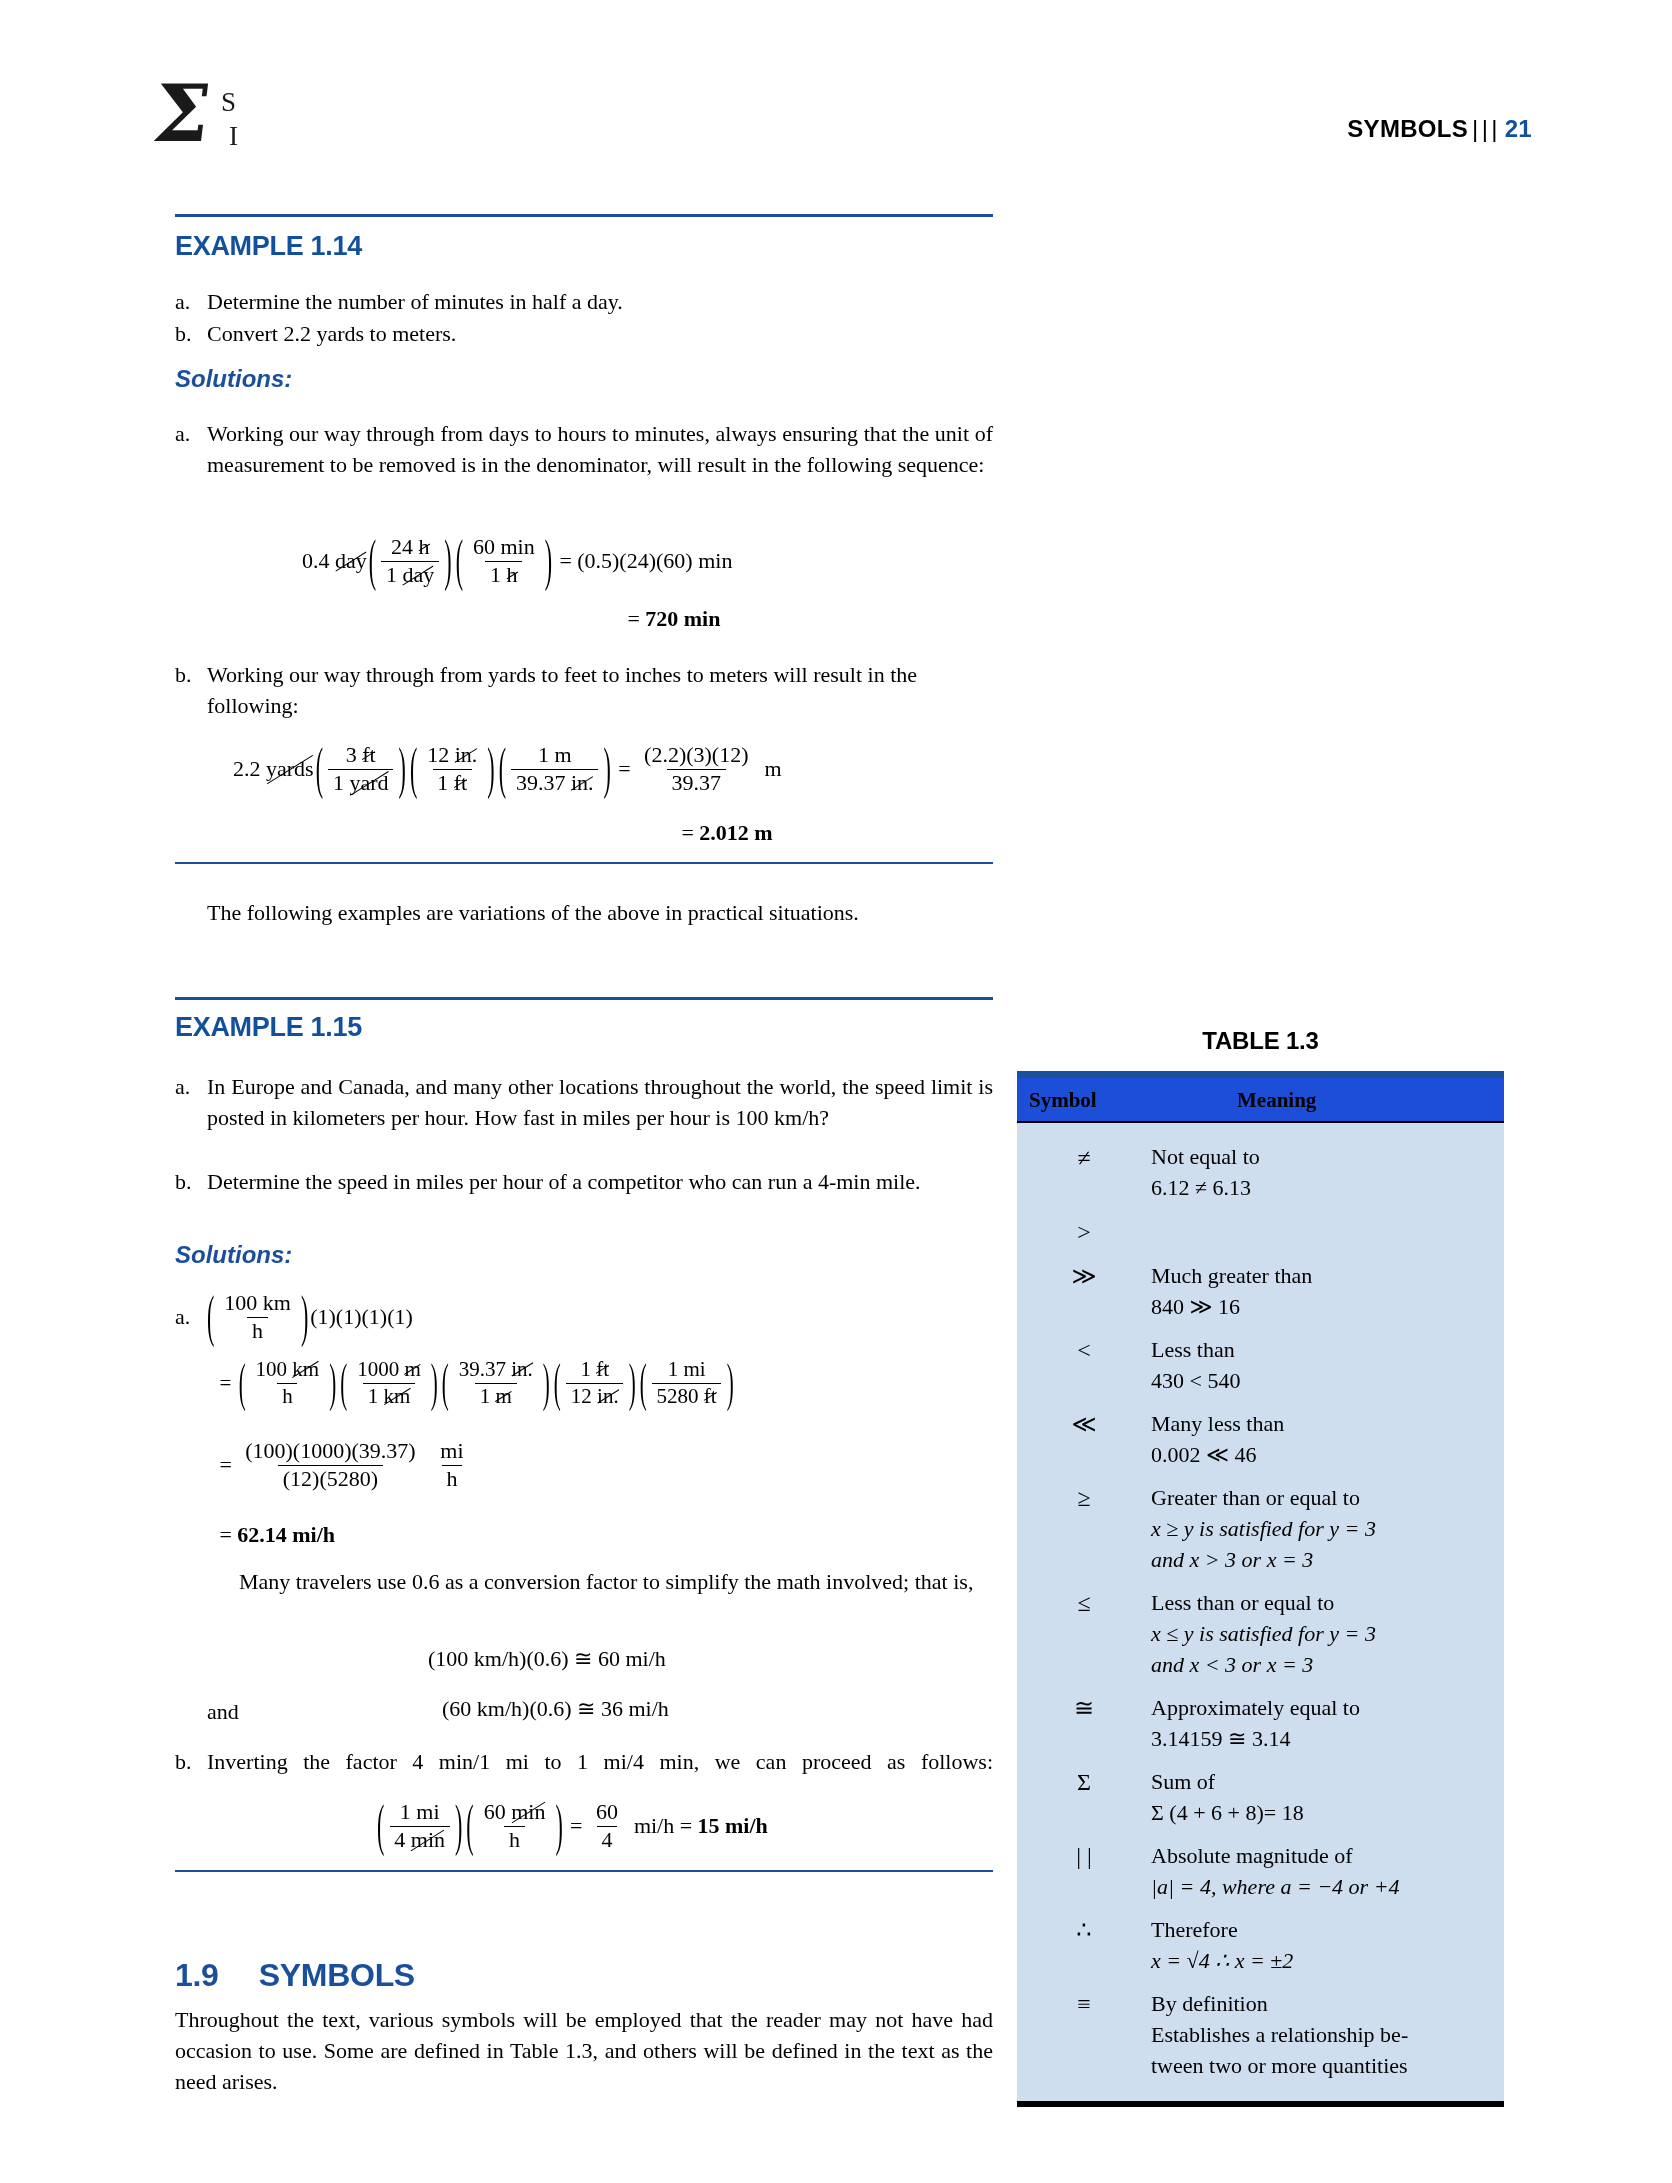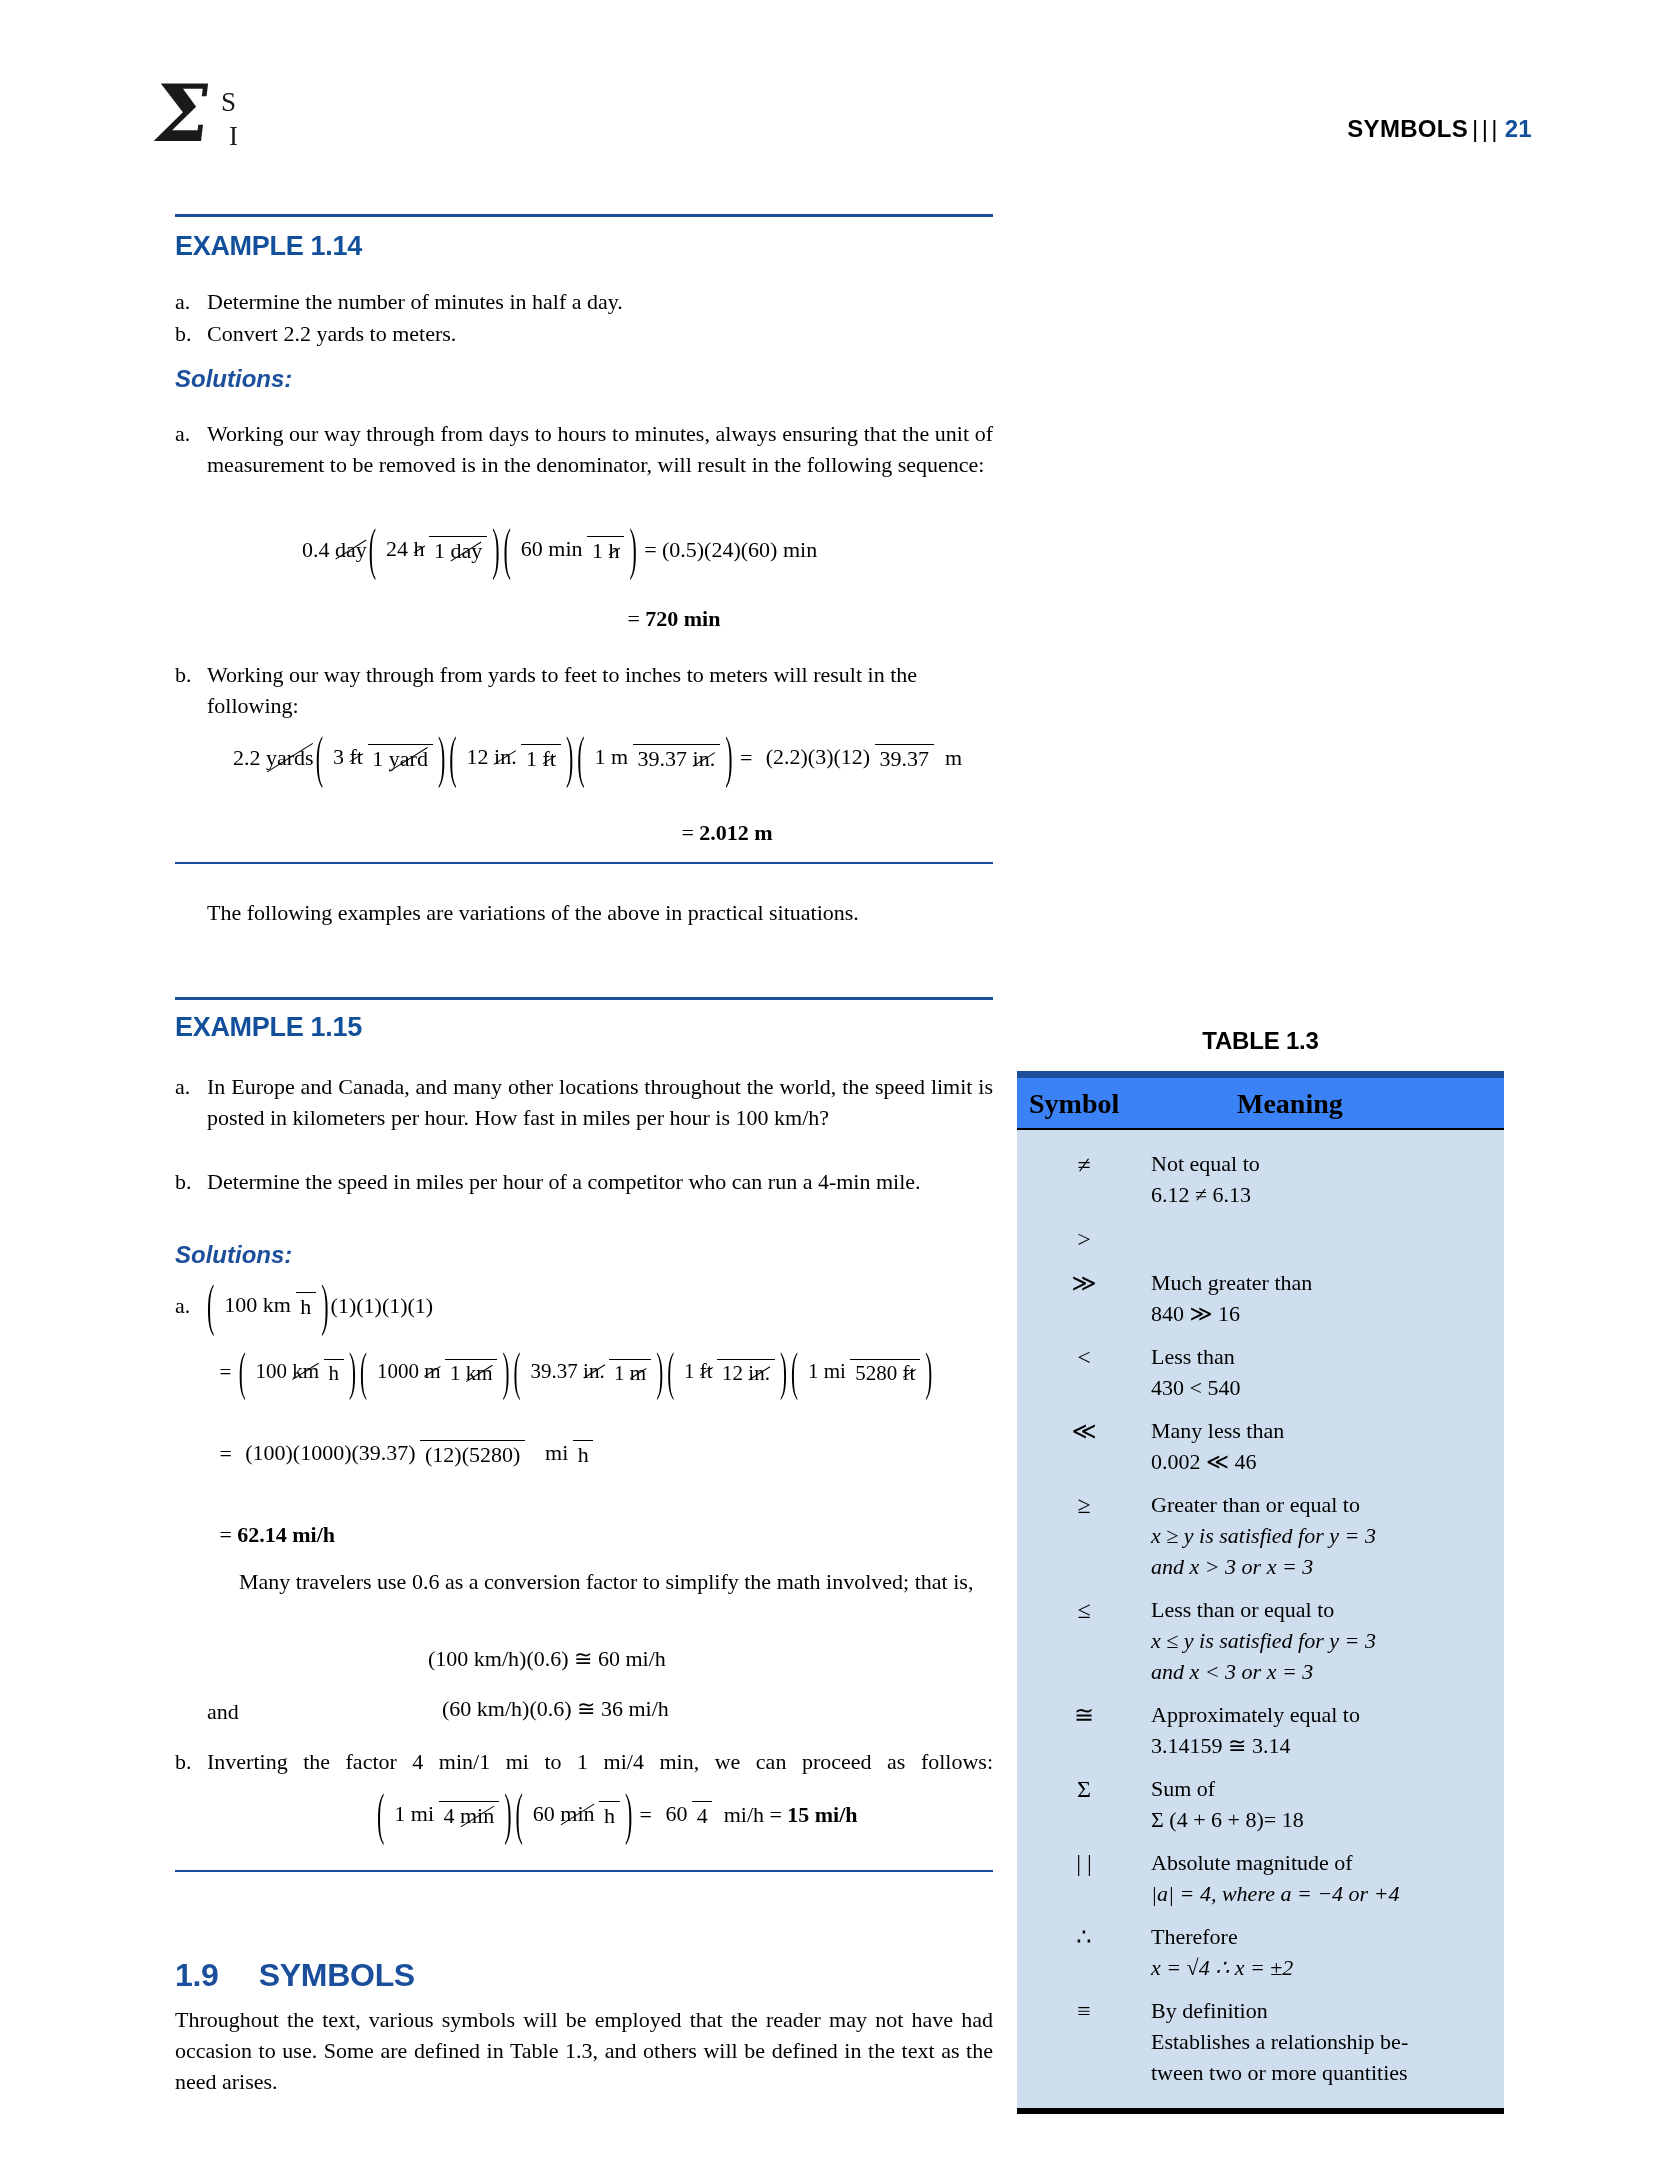--- a/index.html
+++ b/index.html
@@ -155,21 +155,21 @@
     color: #000;
     white-space: nowrap;
   }
   .mrow {
     display: inline-flex;
     align-items: center;
     vertical-align: middle;
   }
   .frac {
     display: inline-flex;
-    flex-direction: row;
+    flex-direction: column;
     align-items: center;
     vertical-align: middle;
     margin: 0 3.3px;
     line-height: 1.12;
   }
   .frac .num { padding: 0 4.7px 1.3px 4.7px; }
   .frac .den { padding: 1.3px 4.7px 0 4.7px; border-top: 1.3px solid #000; }
   .paren {
     display: inline-block;
     font-size: 1em;
@@ -214,22 +214,22 @@
   }
   #table-topbar {
     height: 7.4px;
     background: #1b4f9c;
   }
   #table-headrow {
     display: flex;
     padding: 9.4px 0 8px 0;
     font-family: "Liberation Serif", serif;
     font-weight: 700;
-    font-size: 28px;
-    background: #3b82f6;
+    font-size: 21px;
+    background: #1d4ed8;
   }
   #table-headrow .th-symbol {
     width: 134px;
     text-align: left;
     padding-left: 12px;
   }
   #table-headrow .th-meaning {
     flex: 1;
     text-align: left;
     padding-left: 74px;

